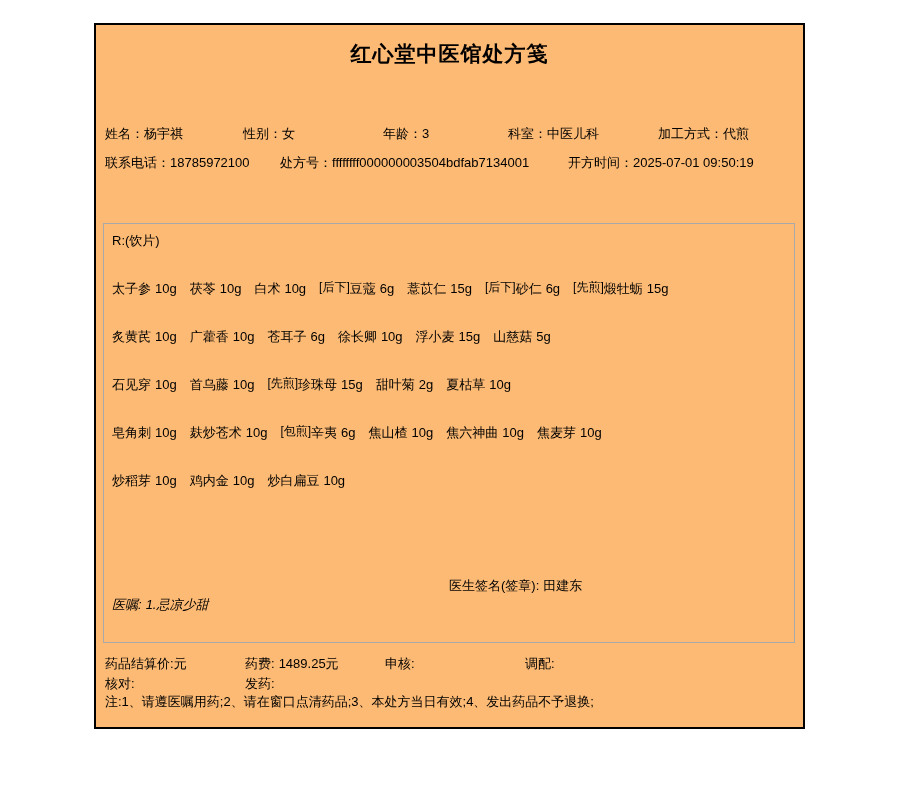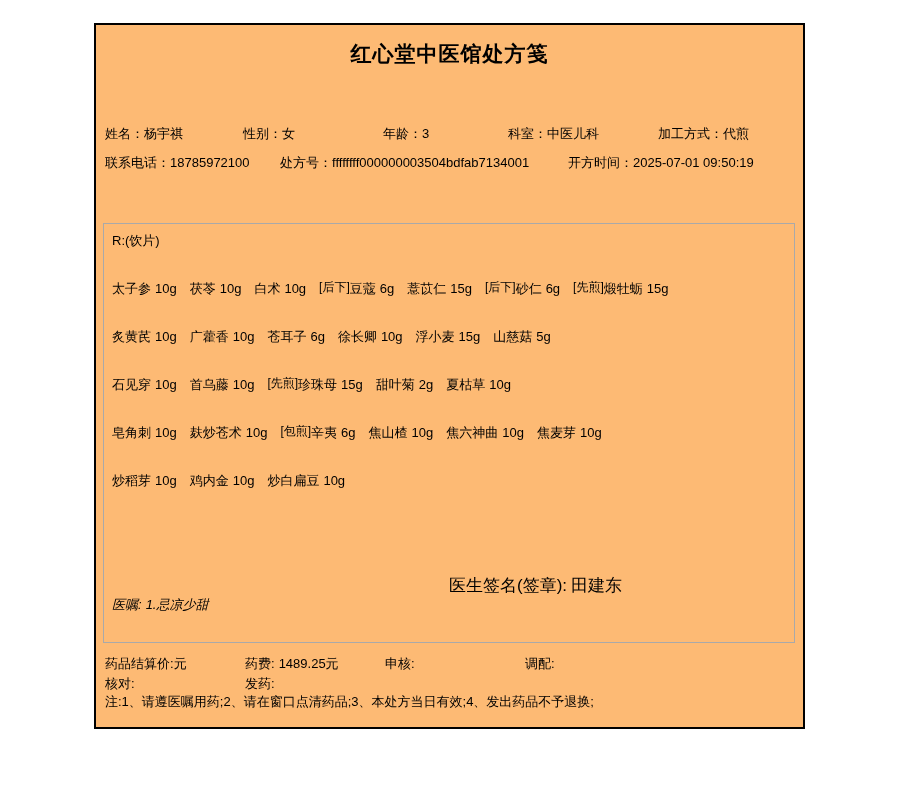--- a/index.html
+++ b/index.html
@@ -33,21 +33,21 @@
   .rx-right{flex:1;position:relative;padding:8px 8px 0 8px;box-sizing:border-box;}
   .rx-header{font-size:13px;line-height:18px;}
   .med-rows{margin-top:6px;}
   .med-row{display:flex;column-gap:13px;height:48px;align-items:flex-end;}
   .med-item{display:flex;flex-direction:row;}
   .ann{height:21px;line-height:21px;font-size:12px;text-align:center;white-space:nowrap;}
   .med-line{height:27px;line-height:24px;font-size:13px;white-space:nowrap;}
   .med-line .dose{margin-left:4px;}
   .rx-usage{position:absolute;top:352px;left:8px;font-size:13px;line-height:19px;white-space:nowrap;}
   .rx-usage .part{margin-right:4px;}
-  .rx-doctor{position:absolute;top:352px;left:345px;font-size:17px;line-height:19px;white-space:nowrap;}
+  .rx-doctor{position:absolute;top:352px;left:345px;font-size:13px;line-height:19px;white-space:nowrap;}
   .rx-advice{position:absolute;top:371px;left:8px;font-size:13px;line-height:19px;white-space:nowrap;font-style:italic;}
   
   .b1{top:631px;} .b2{top:651px;} .b3{top:669px;}
   .note{font-size:13px;}
 </style>
 </head>
 <body>
 
 <div class="sheet">
 

